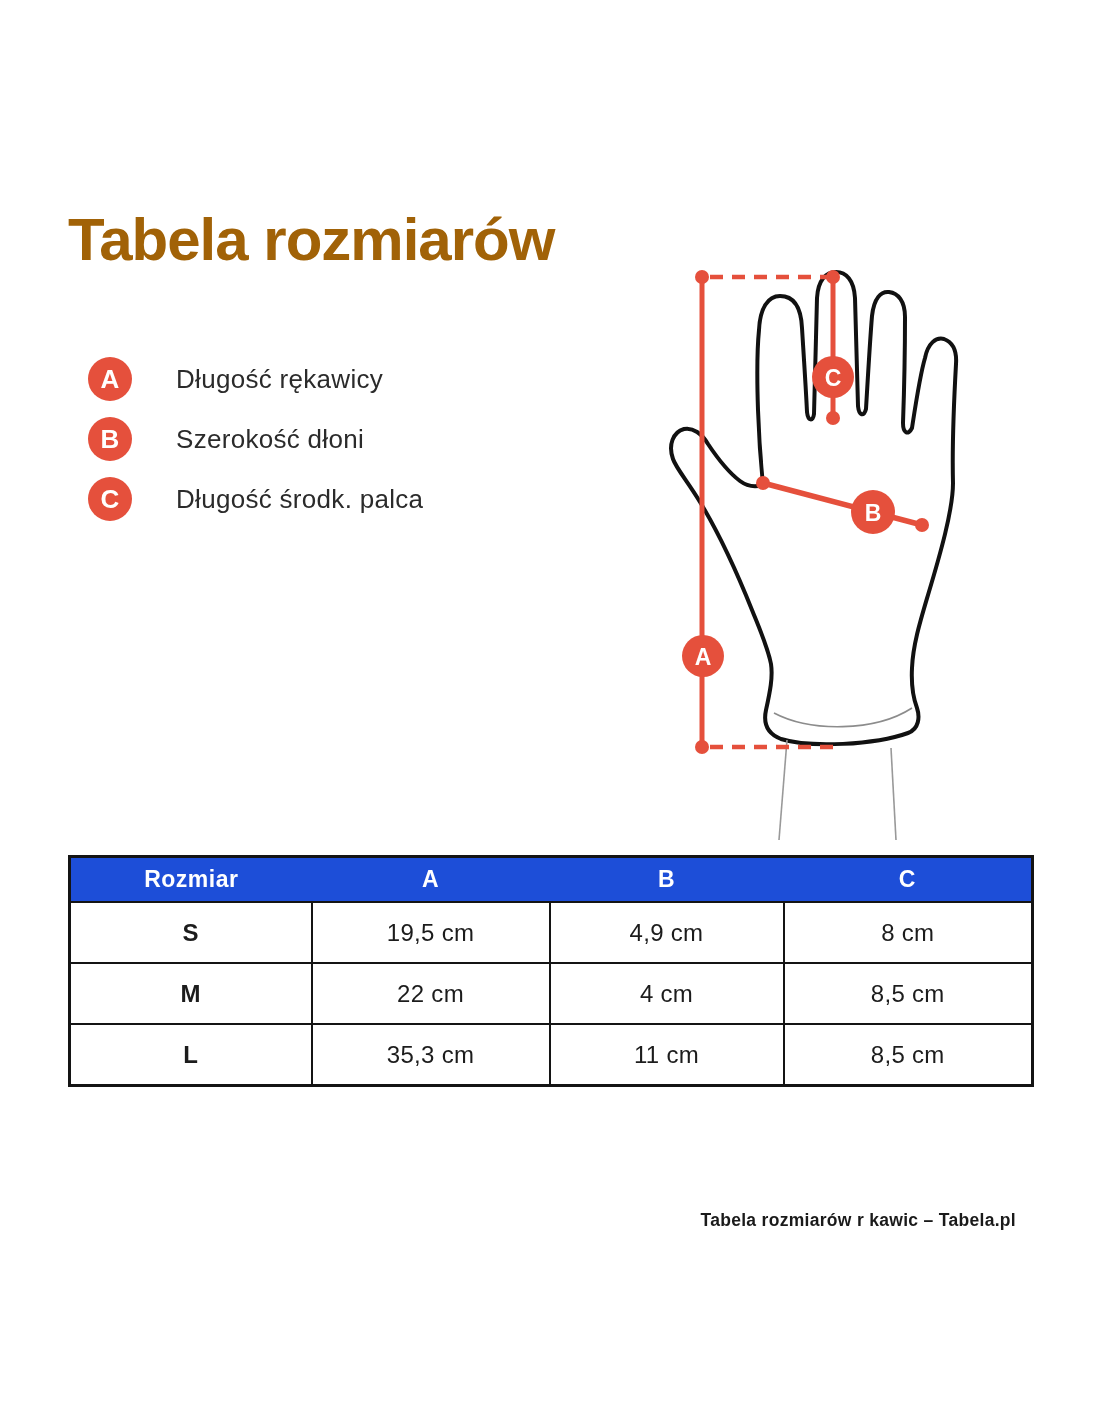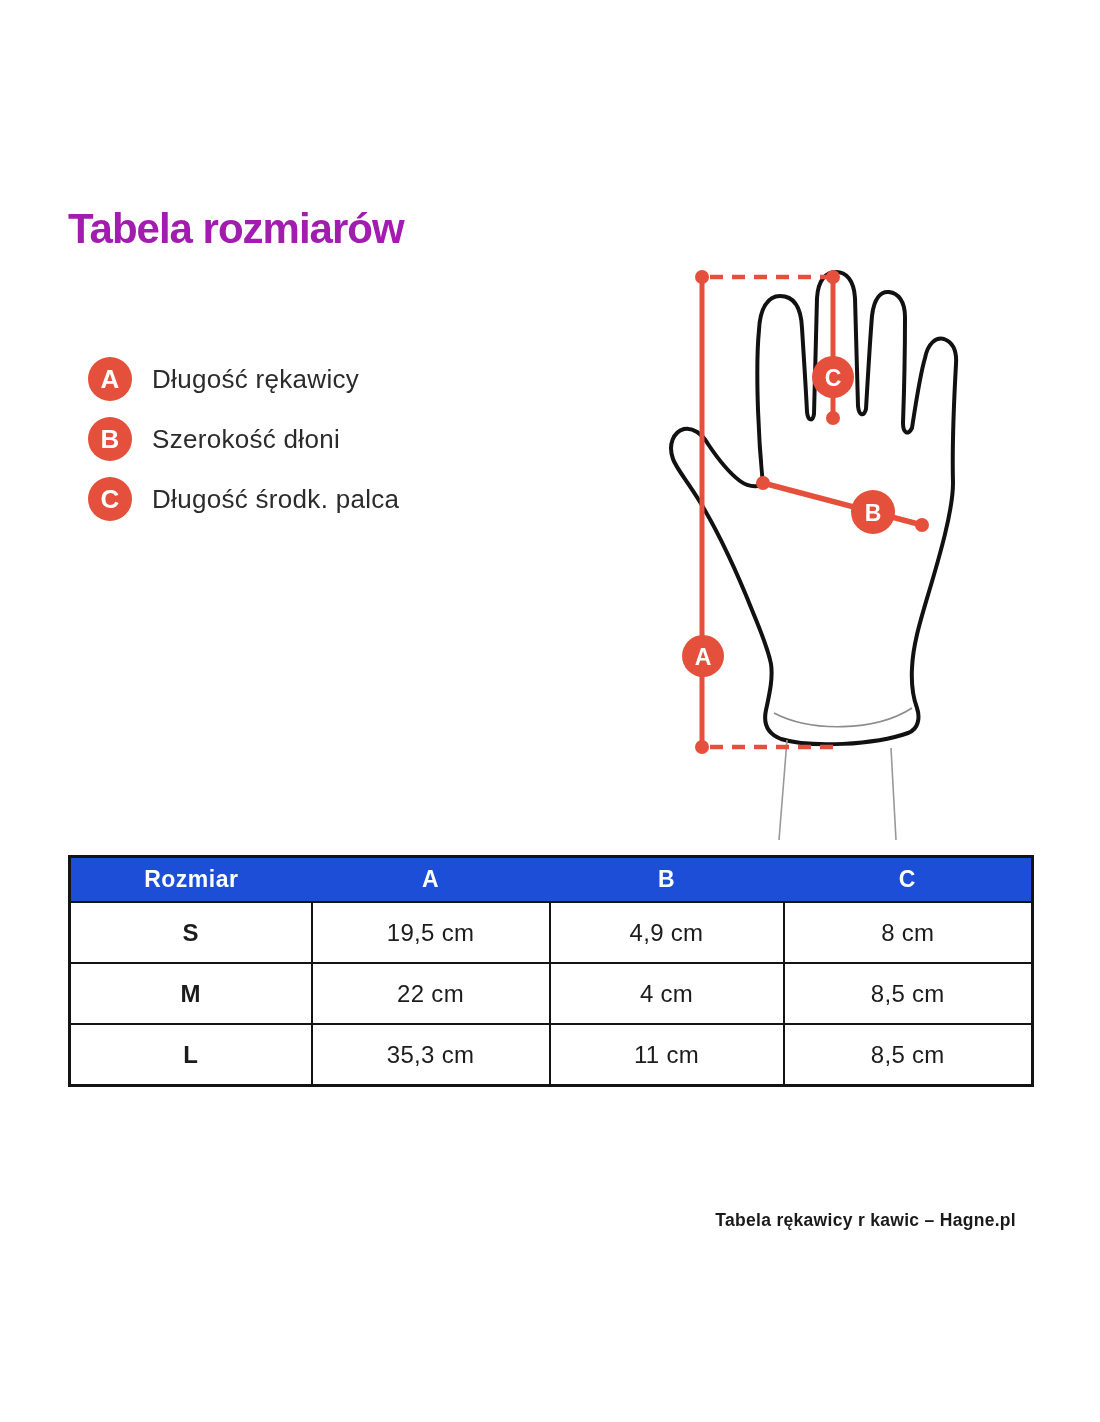--- a/index.html
+++ b/index.html
@@ -7,40 +7,40 @@
     position:relative;
     width:1100px;height:1422px;
     background:#ffffff;
     font-family:"Liberation Sans", sans-serif;
     color:#151515;
     overflow:hidden;
   }
   
   .title{
     position:absolute;left:68px;top:205px;
-    font-size:42px;font-weight:bold;letter-spacing:-1px;
-    color:#a21caf;margin:0;text-align:right;
+    font-size:60px;font-weight:bold;letter-spacing:-1px;
+    color:#a16207;margin:0;text-align:right;
   }
   
   .legend{position:absolute;left:88px;top:357px;}
   .legend-item{
     position:absolute;left:0;
     display:flex;align-items:center;height:44px;white-space:nowrap;
   }
   .legend-item.i0{top:0;}
   .legend-item.i1{top:60px;}
   .legend-item.i2{top:120px;}
   .badge{
     width:44px;height:44px;border-radius:50%;
     background:#e5503c;color:#ffffff;
     display:flex;align-items:center;justify-content:center;
     font-size:26px;font-weight:bold;flex:0 0 44px;
   }
   .legend-label{
-    margin-left:20px;font-size:26px;color:#2b2b2b;letter-spacing:0.3px;
+    margin-left:44px;font-size:26px;color:#2b2b2b;letter-spacing:0.3px;
   }
   
   .glove-svg{position:absolute;left:640px;top:240px;width:420px;height:600px;}
   
   .size-table{
     position:absolute;left:68px;top:855px;width:963px;
     border-collapse:collapse;table-layout:fixed;
     border:3px solid #141414;
   }
   .size-table th{
@@ -188,15 +188,15 @@
       </tr>
       <tr>
         <td class="size-cell">L</td>
         <td>35,3 cm</td>
         <td>11 cm</td>
         <td>8,5 cm</td>
       </tr>
     </tbody>
   </table>
 
-  <div class="footer-caption">Tabela rękawicy r kawic – Hagne.pl</div>
+  <div class="footer-caption">Tabela rozmiarów r kawic – Tabela.pl</div>
 
 </div>
 
 </body></html>

